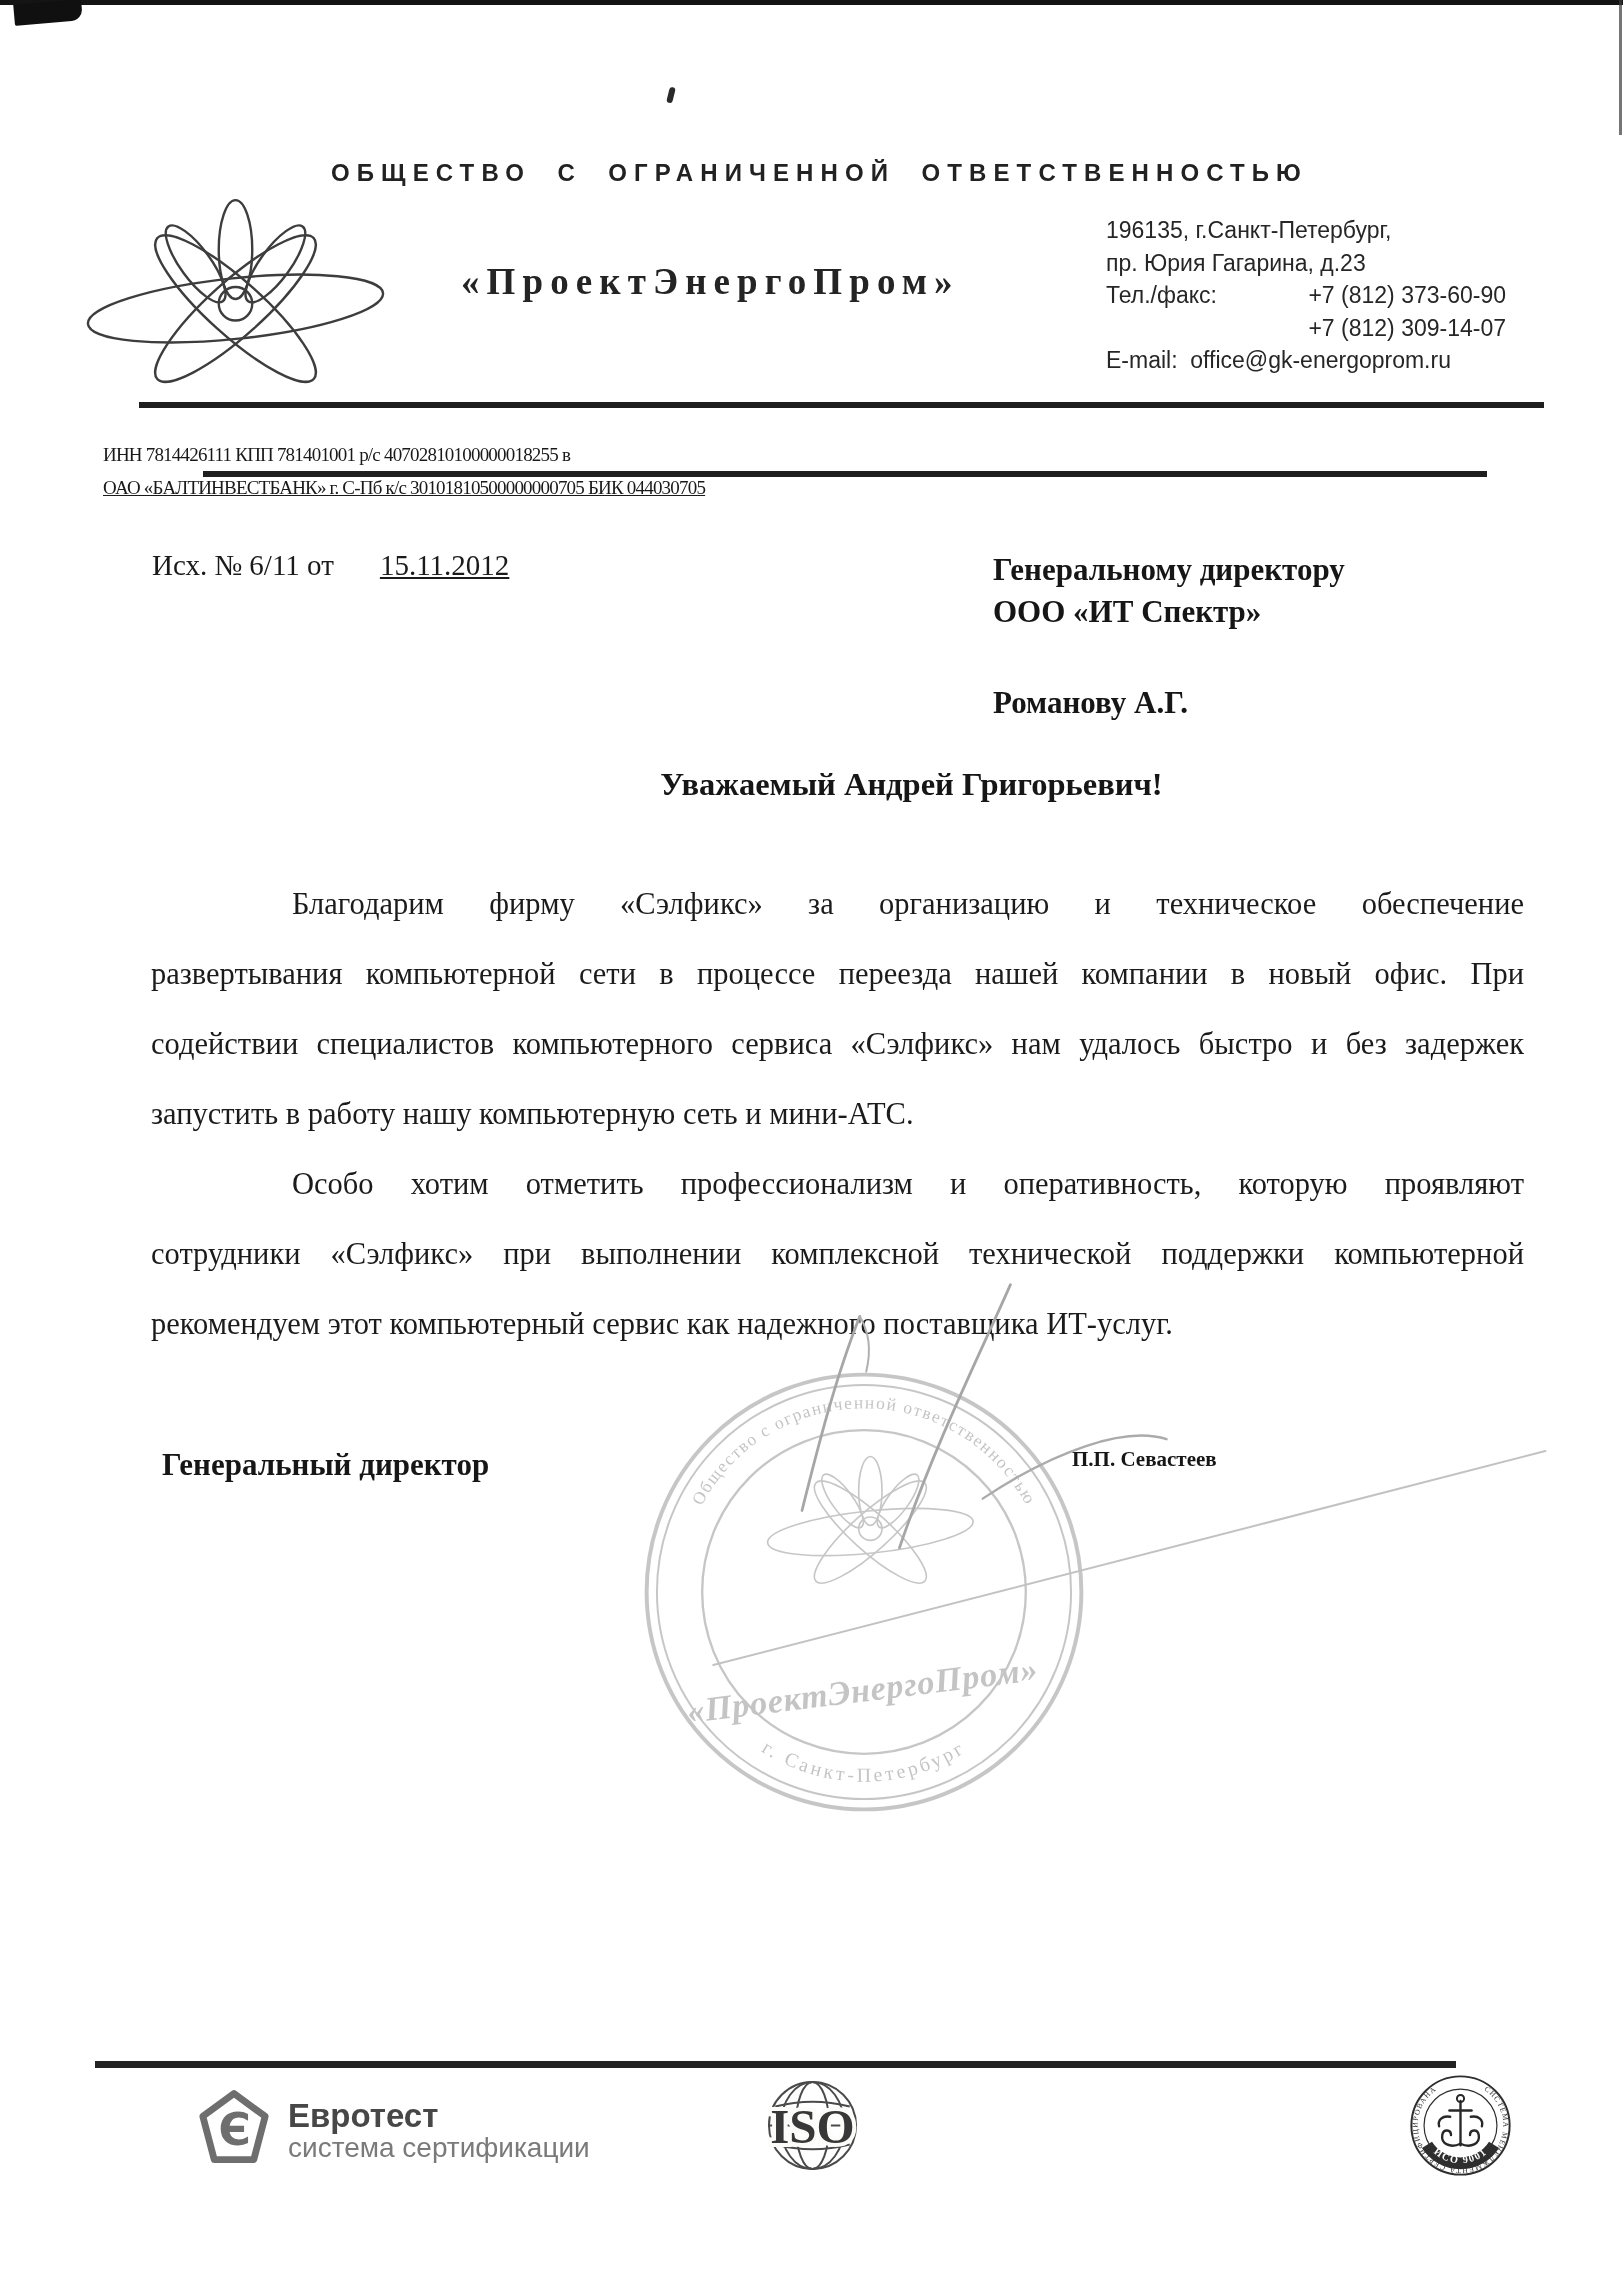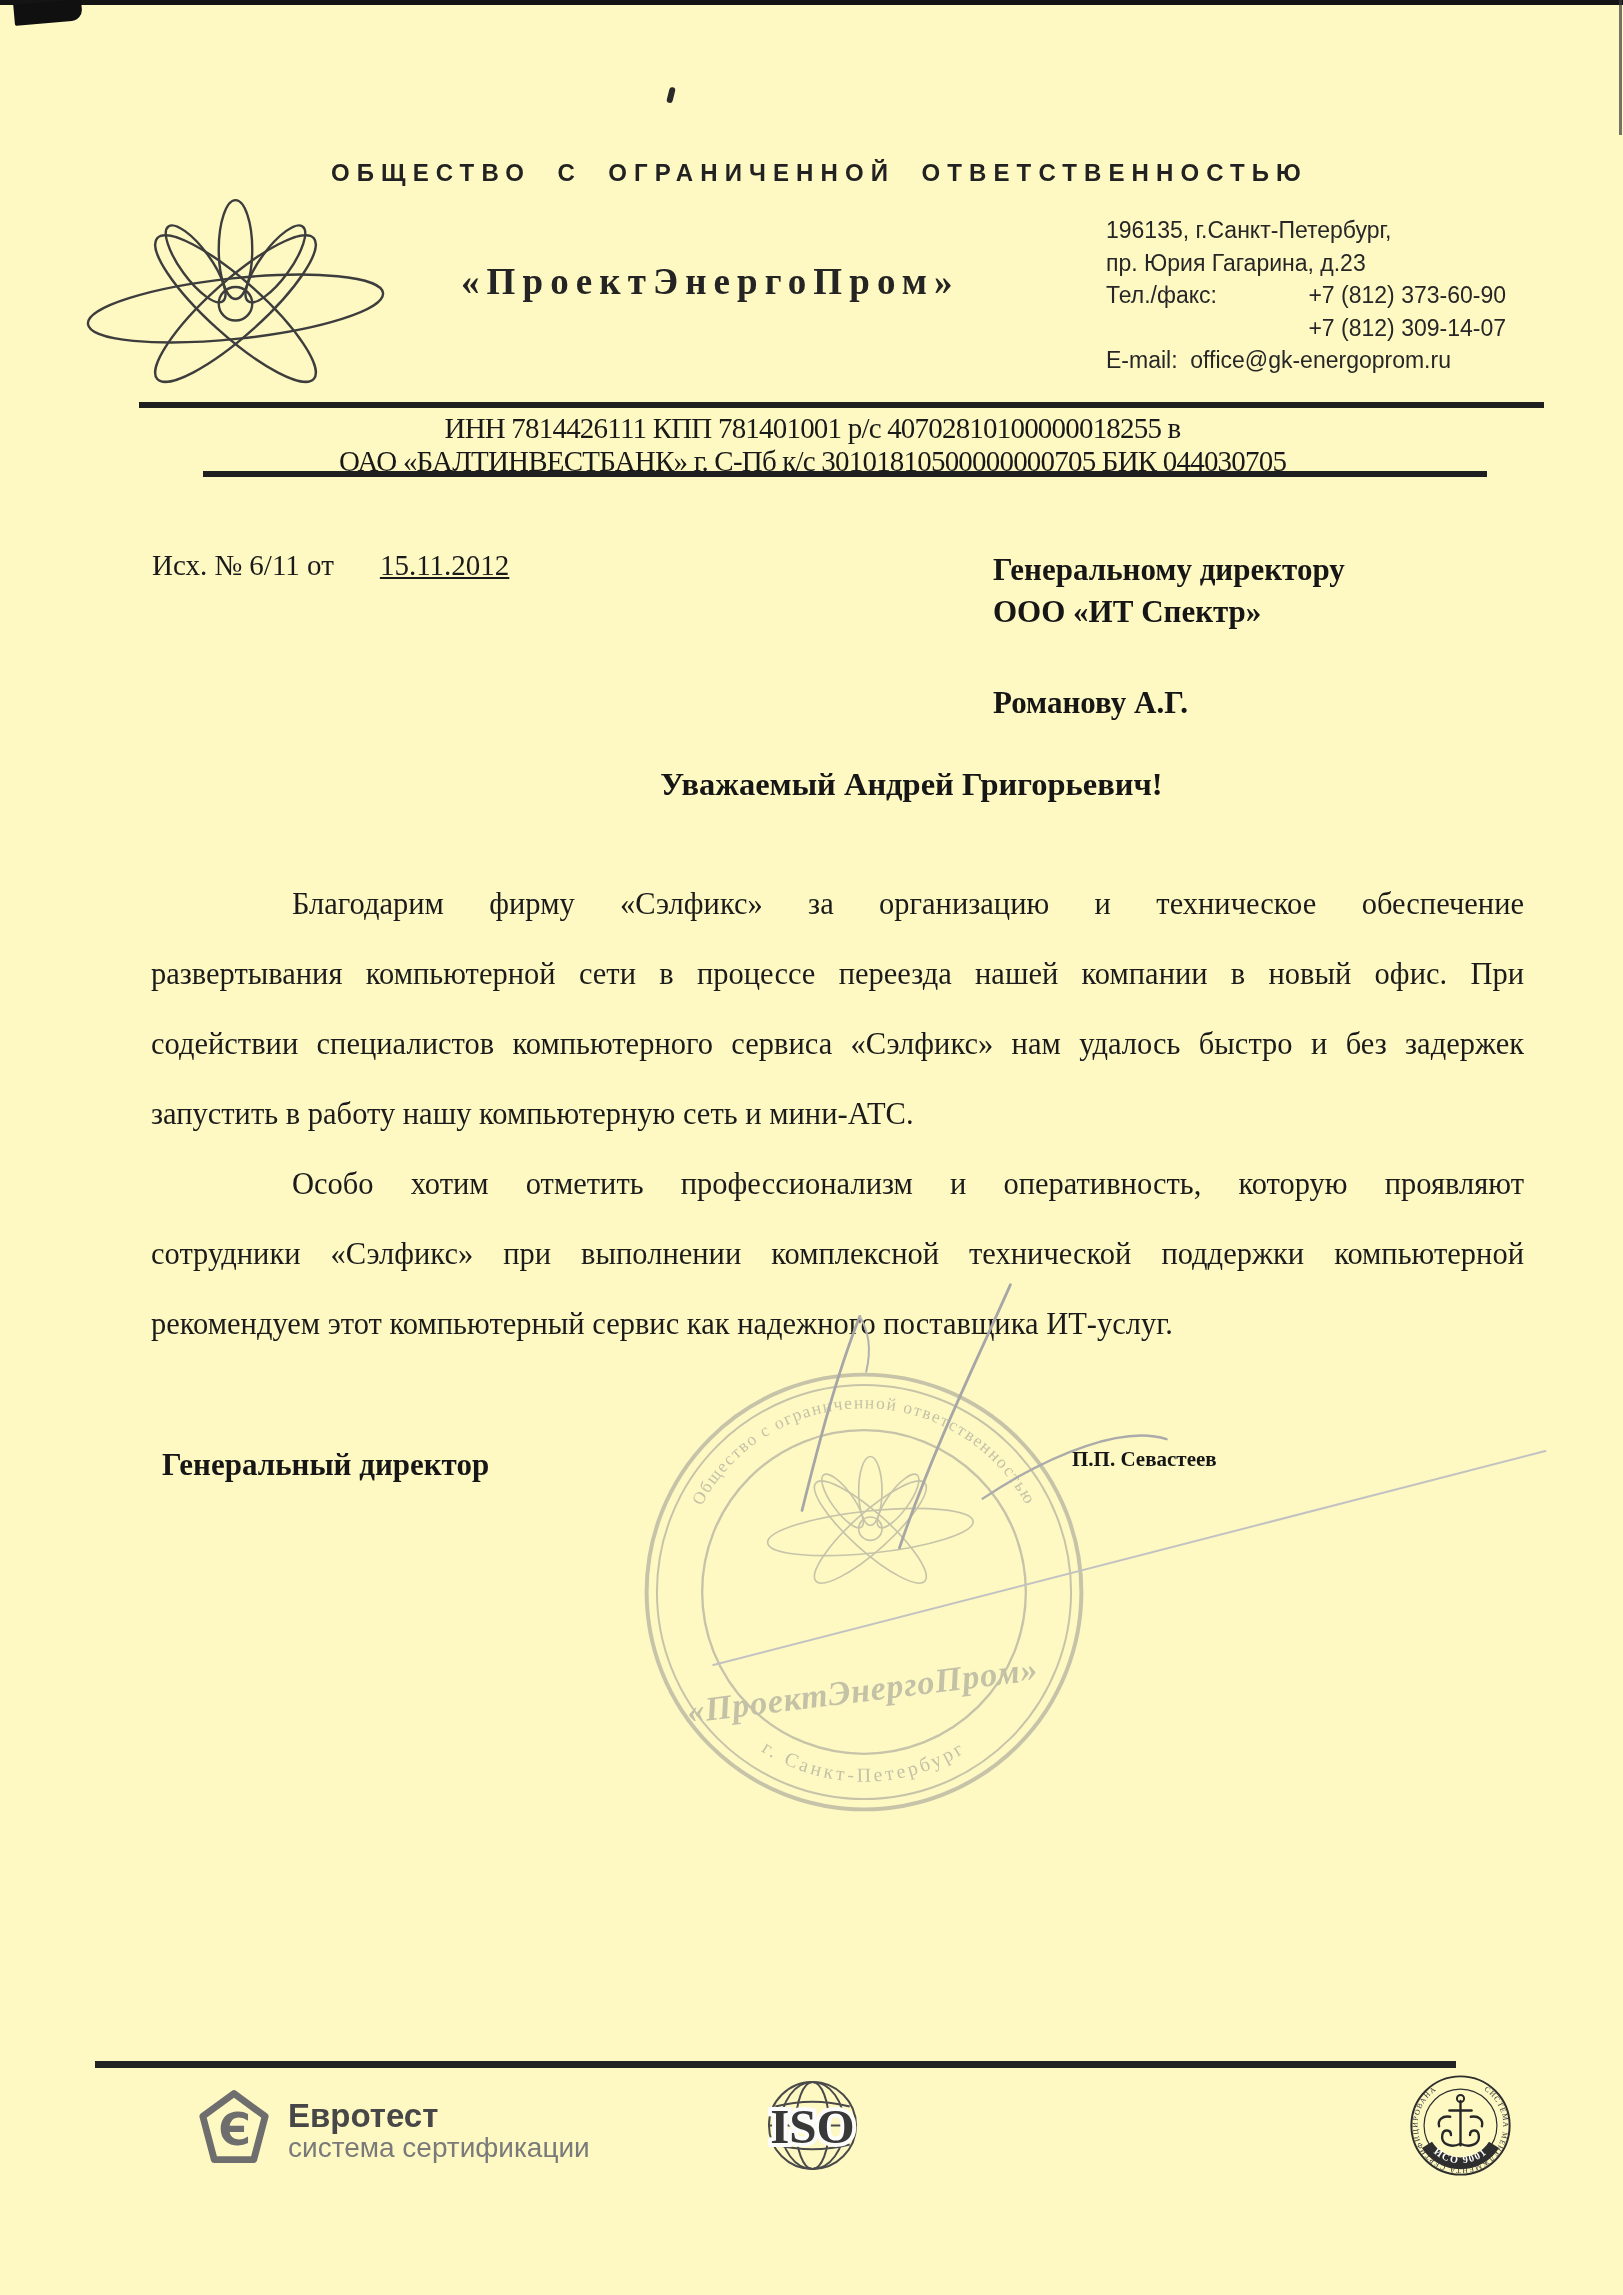--- a/index.html
+++ b/index.html
@@ -1,19 +1,19 @@
 <!DOCTYPE html>
 <html style="font-size:12.7px"><head>
 <meta charset="utf-8">
 <style>
   html,body{margin:0;padding:0;background:#777;}
   #page{
     position:relative;
     width:1623px;height:2295px;
-    background:#fef9c3;
+    background:#ffffff;
     overflow:hidden;
     font-family:"Liberation Serif", serif;
     color:#1c1c1c;
   }
   .abs{position:absolute;}
 
   
   .edge-top{left:0;top:0;width:1623px;height:4.8px;background:#141414;}
   .corner-wedge{left:14.3px;top:1.6px;width:68px;height:20.6px;background:#101010;transform:rotate(-5deg);border-radius:0 0 11px 1.6px;}
   .edge-right{left:1619px;top:0;width:3.2px;height:135px;background:#3a3a3a;opacity:.7;}
@@ -37,22 +37,22 @@
     font-family:"Liberation Sans", sans-serif;
     font-size:23px;line-height:32.5px;color:#262626;
   }
   .contact .row{display:flex;justify-content:space-between;}
   .contact .row.right{justify-content:flex-end;}
 
   .rule{background:#1f1f1f;}
   .rule-1{left:139px;top:402px;width:1405px;height:6.3px;}
   .rule-2{left:203px;top:471px;width:1284px;height:5.5px;}
   .bank{
-    left:103px;width:1419px;text-align:center;
-    font-size:29px;letter-spacing:-0.8px;color:#191919;white-space:nowrap;
+    left:103px;width:1419px;text-align:left;
+    font-size:19px;letter-spacing:-0.8px;color:#191919;white-space:nowrap;margin-top:32px;
   }
   .bank-1{top:412px;}
   .bank-2{top:445px;text-decoration:underline;}
 
   .outgoing{left:152px;top:549px;font-size:29px;color:#1a1a1a;white-space:nowrap;}
   .outgoing .date{margin-left:46px;text-decoration:underline;}
 
   .recipient{left:993px;top:549px;font-size:31px;font-weight:bold;line-height:42px;color:#161616;}
   .recipient .name{margin-top:49px;}
 

